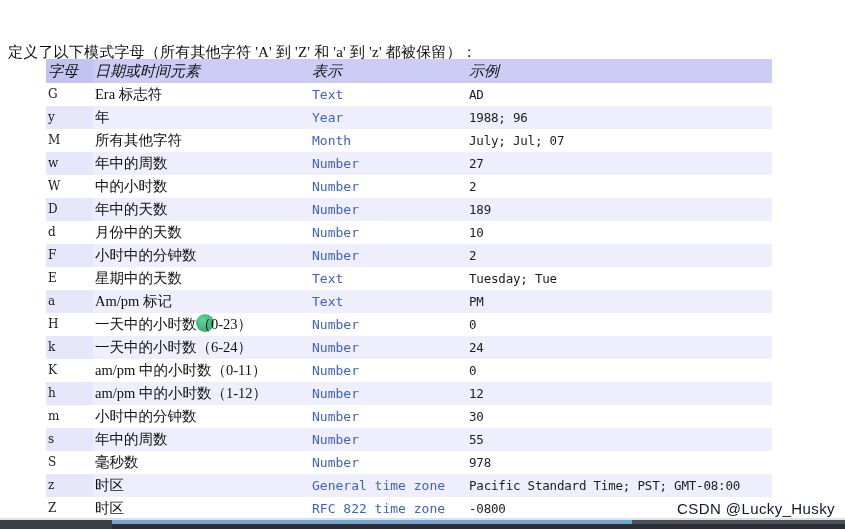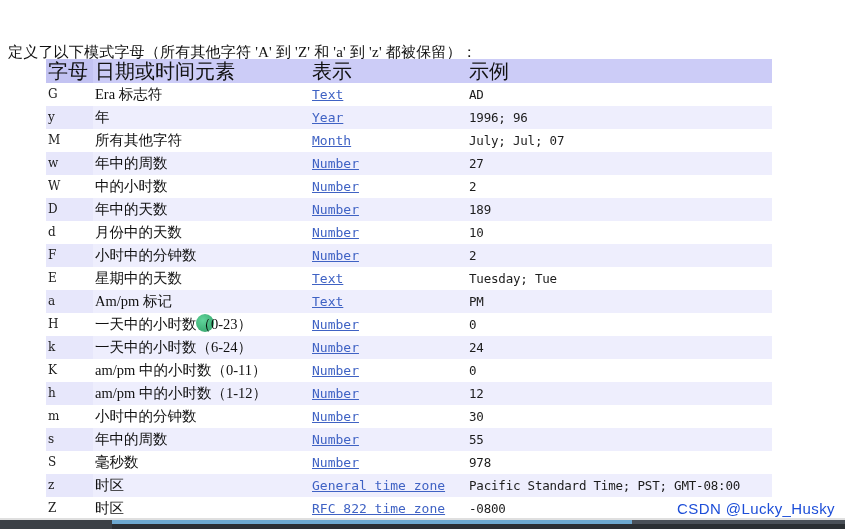--- a/index.html
+++ b/index.html
@@ -41,27 +41,28 @@
   }
   .pattern-table col.c-letter  { width: 47px; }
   .pattern-table col.c-element { width: 217px; }
   .pattern-table col.c-present { width: 157px; }
   .pattern-table col.c-example { width: 305px; }
 
   .pattern-table thead th {
     background: #ccccf7;
     text-align: left;
     font-weight: normal;
-    font-size: 20px;
+    font-size: 15px;
     line-height: 22px;
     height: 22px;
     padding: 1px 0 1px 2px;
     color: #111111;
     vertical-align: middle;
     white-space: nowrap;
+    font-style: italic;
   }
   .pattern-table thead th.th-letter {
     background: #c3c3f2;
   }
 
   .pattern-table tbody tr { height: 23px; }
   .pattern-table tbody tr.alt td { background: #eeeefd; }
   .pattern-table tbody tr.alt td.cell-letter { background: #e7e7fb; }
 
   .pattern-table tbody td {
@@ -86,21 +87,20 @@
     font-family: "Liberation Serif", "DejaVu Serif", serif;
     margin-left: 48px;
   }
   
   td.cell-present {
     font-family: "DejaVu Sans Mono", "Liberation Mono", monospace;
     font-size: 13px;
   }
   td.cell-present .lnk {
     color: #3f62c4;
-    text-decoration: underline;
     cursor: pointer;
   }
   
   td.cell-example {
     font-family: "DejaVu Sans Mono", "Liberation Mono", monospace;
     font-size: 12.5px;
     color: #1c1c1c;
     letter-spacing: -0.2px;
     margin-top: 24px;
   }
@@ -119,21 +119,21 @@
     pointer-events: none;
   }
 
   
   .watermark {
     position: absolute;
     right: 10px;
     top: 500px;
     font-family: "Liberation Sans", "DejaVu Sans", sans-serif;
     font-size: 15px;
-    color: #1d4ed8;
+    color: #0f172a;
     letter-spacing: 0.4px;
     white-space: nowrap;
   }
 
   
   .bottom-bar {
     position: absolute;
     left: 0;
     bottom: 0;
     width: 845px;
@@ -198,21 +198,21 @@
       <tr>
         <td class="cell-letter">G</td>
         <td class="cell-element">Era 标志符</td>
         <td class="cell-present"><span class="lnk">Text</span></td>
         <td class="cell-example">AD</td>
       </tr>
       <tr class="alt">
         <td class="cell-letter">y</td>
         <td class="cell-element">年</td>
         <td class="cell-present"><span class="lnk">Year</span></td>
-        <td class="cell-example">1996; 96</td>
+        <td class="cell-example">1988; 96</td>
       </tr>
       <tr>
         <td class="cell-letter">M</td>
         <td class="cell-element">所有其他字符</td>
         <td class="cell-present"><span class="lnk">Month</span></td>
         <td class="cell-example">July; Jul; 07</td>
       </tr>
       <tr class="alt">
         <td class="cell-letter">w</td>
         <td class="cell-element">年中的周数</td>

